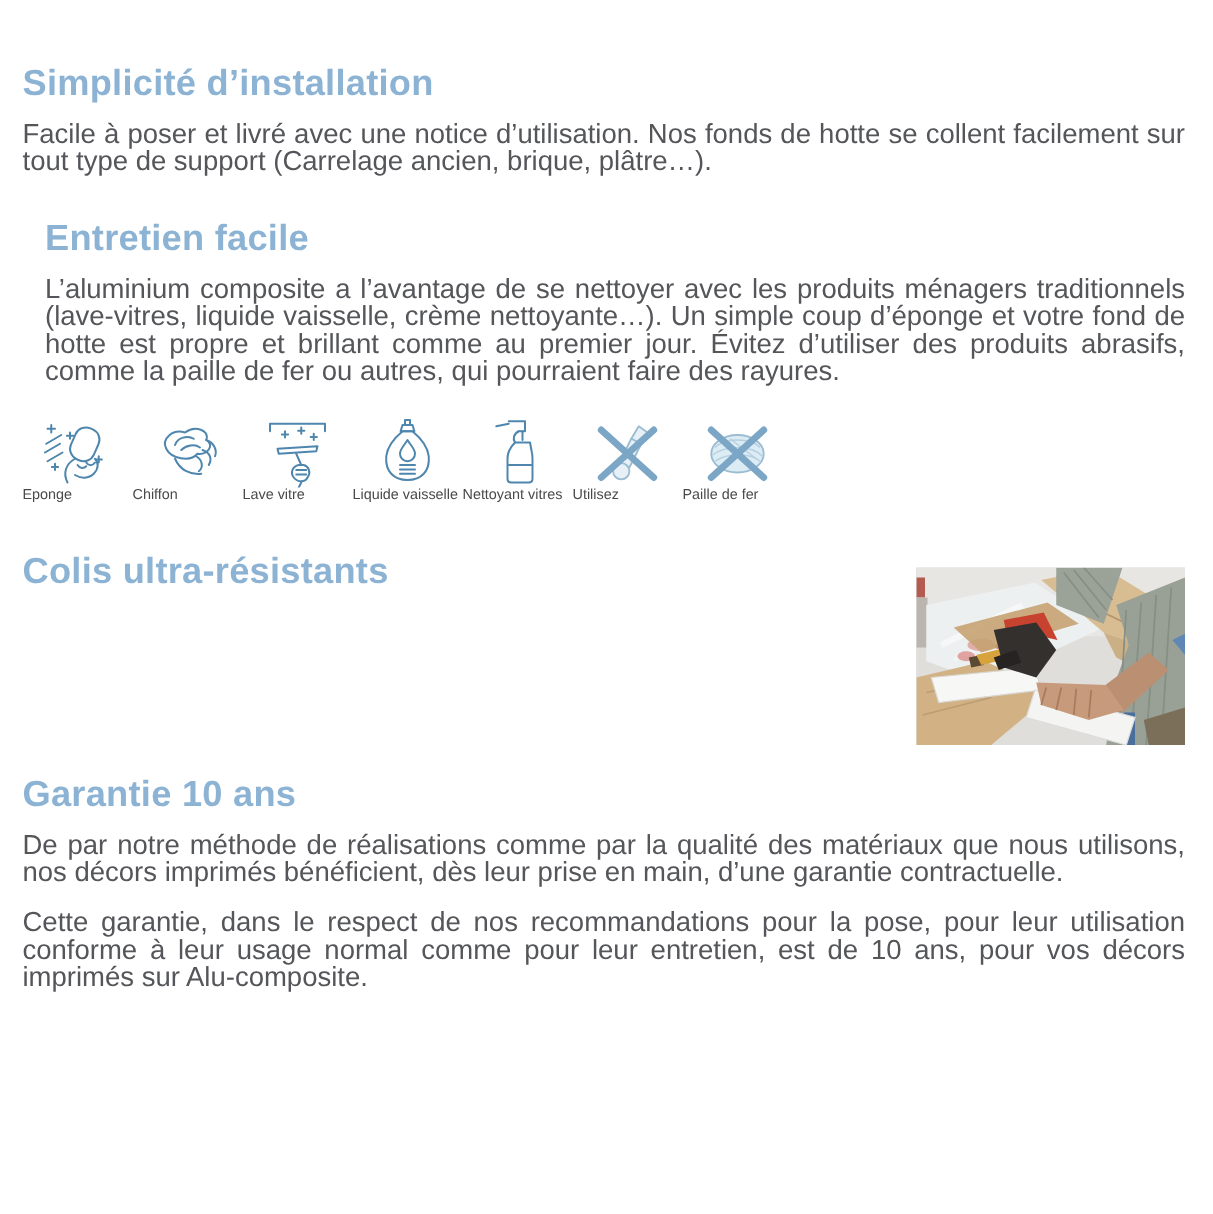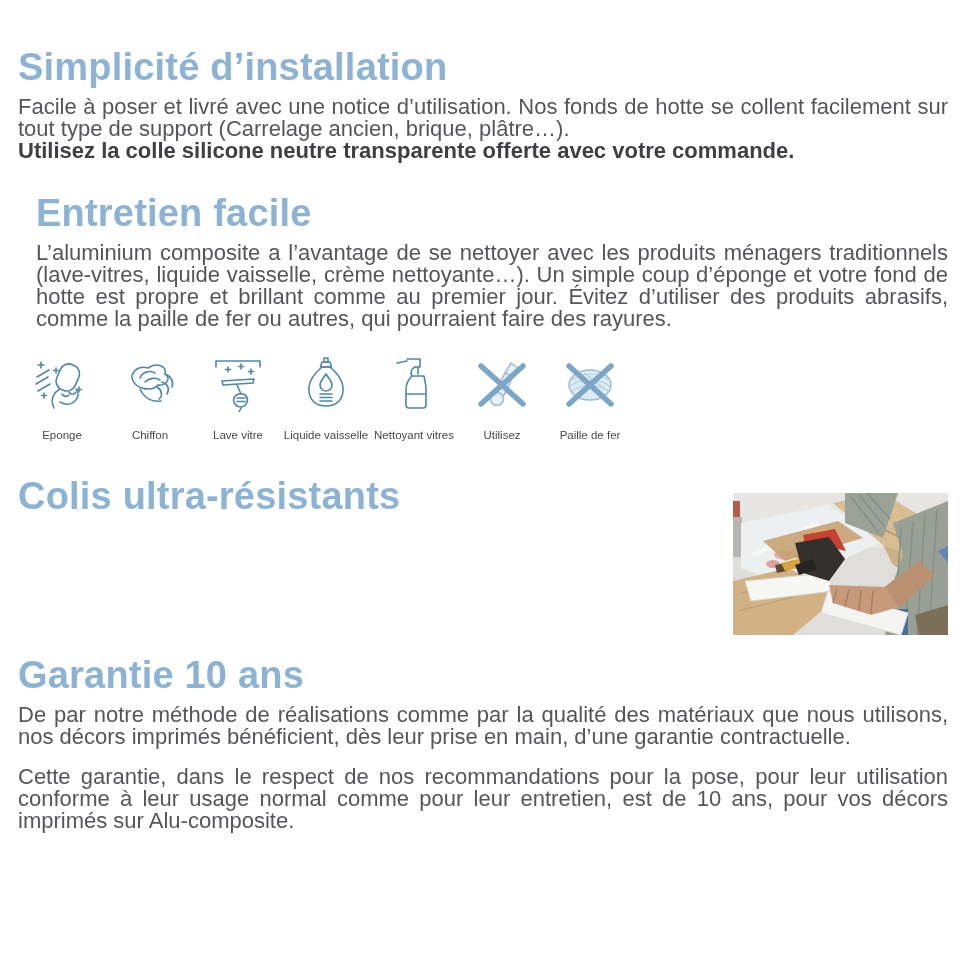--- a/index.html
+++ b/index.html
@@ -5,57 +5,56 @@
   html,body{margin:0;padding:0;}
   body{
     width:970px;height:971px;box-sizing:border-box;
     padding:50px 22px 0 18px;
     background:#ffffff;
     font-family:"Liberation Sans","DejaVu Sans",sans-serif;
     overflow:hidden;
   }
   h2{
     margin:0 0 12px 0;
-    font-size:38px;line-height:34px;font-weight:700;
+    font-size:29px;line-height:34px;font-weight:700;
     color:#8cb3d4;letter-spacing:.2px;
   }
   p{
     margin:0;
     font-size:22px;line-height:22px;
     color:#55565a;text-align:justify;
   }
   .note{font-weight:700;color:#3f4043;}
   .sec-install{margin-bottom:34px;}
   .sec-entretien{margin-bottom:26px;margin-left:18px;}
 
   
   .icons-row{display:flex;margin-bottom:37px;}
   .icon-cell{width:88px;text-align:center;}
   .icon-cell svg{display:block;margin:0 auto;width:60px;height:56px;}
   .icon-label{
-    margin-top:17px;font-size:11.5px;line-height:13px;color:#48494b;text-align:center;
+    margin-top:0;font-size:11.5px;line-height:13px;color:#48494b;text-align:left;
   }
 
   
   .sec-colis{display:flow-root;margin-bottom:23px;}
   .photo{
     float:right;width:215px;height:142px;margin:14px 0 0 24px;
     overflow:hidden;background:#dfdedb;
   }
   .photo svg{display:block;width:215px;height:142px;}
 
   .sec-garantie p + p{margin-top:18px;}
 </style>
 </head>
 <body>
 
 <section class="sec-install">
   <h2>Simplicité d’installation</h2>
   <p><span>Facile à poser et livré avec une notice d’utilisation. Nos fonds de hotte se collent facilement sur tout type de support (Carrelage ancien, brique, plâtre…).</span><br>
-    <span class="note">Utilisez la colle silicone neutre transparente offerte avec votre commande.</span>
   </p>
 </section>
 
 <section class="sec-entretien">
   <h2>Entretien facile</h2>
   <p>L’aluminium composite a l’avantage de se nettoyer avec les produits ménagers traditionnels (lave-vitres, liquide vaisselle, crème nettoyante…). Un simple coup d’éponge et votre fond de hotte est propre et brillant comme au premier jour. Évitez d’utiliser des produits abrasifs, comme la paille de fer ou autres, qui pourraient faire des rayures.</p>
 </section>
 
 <div class="icons-row">
 

